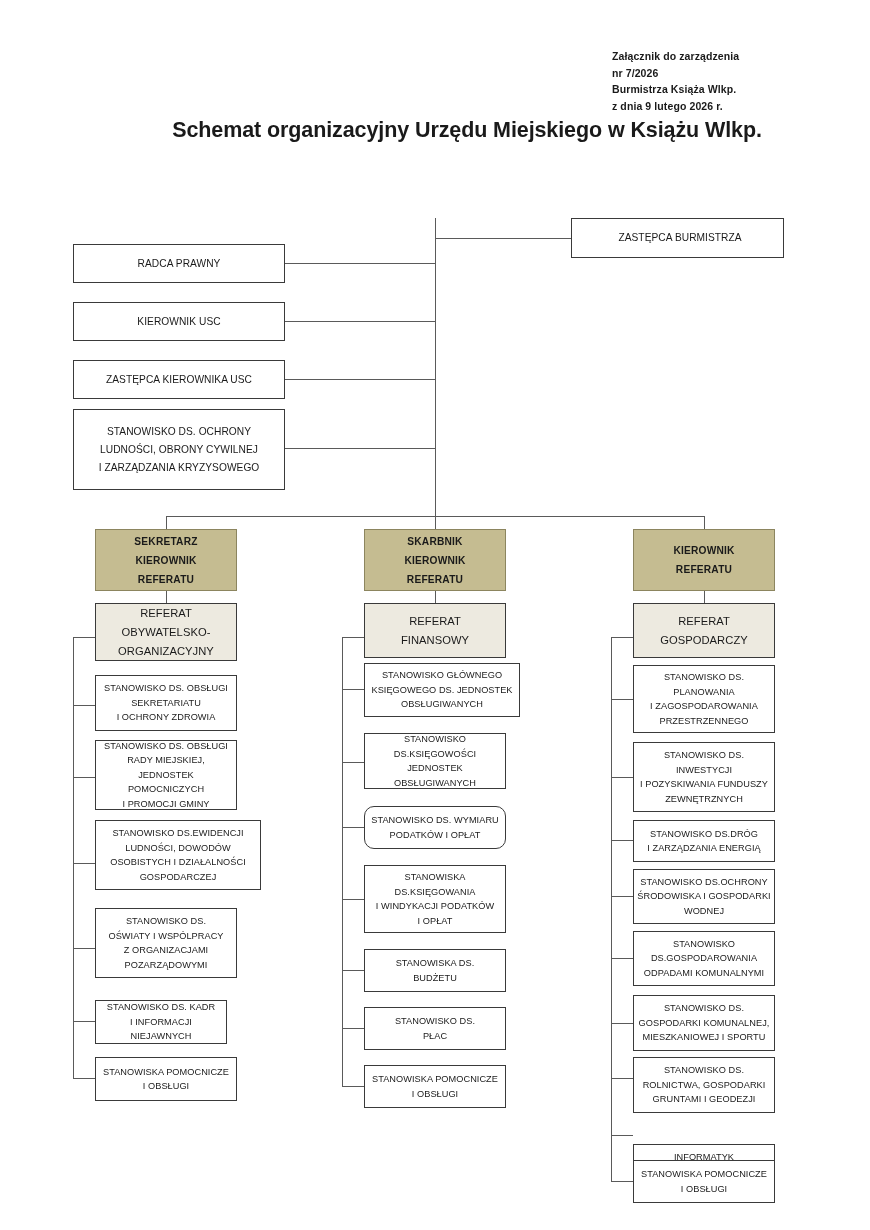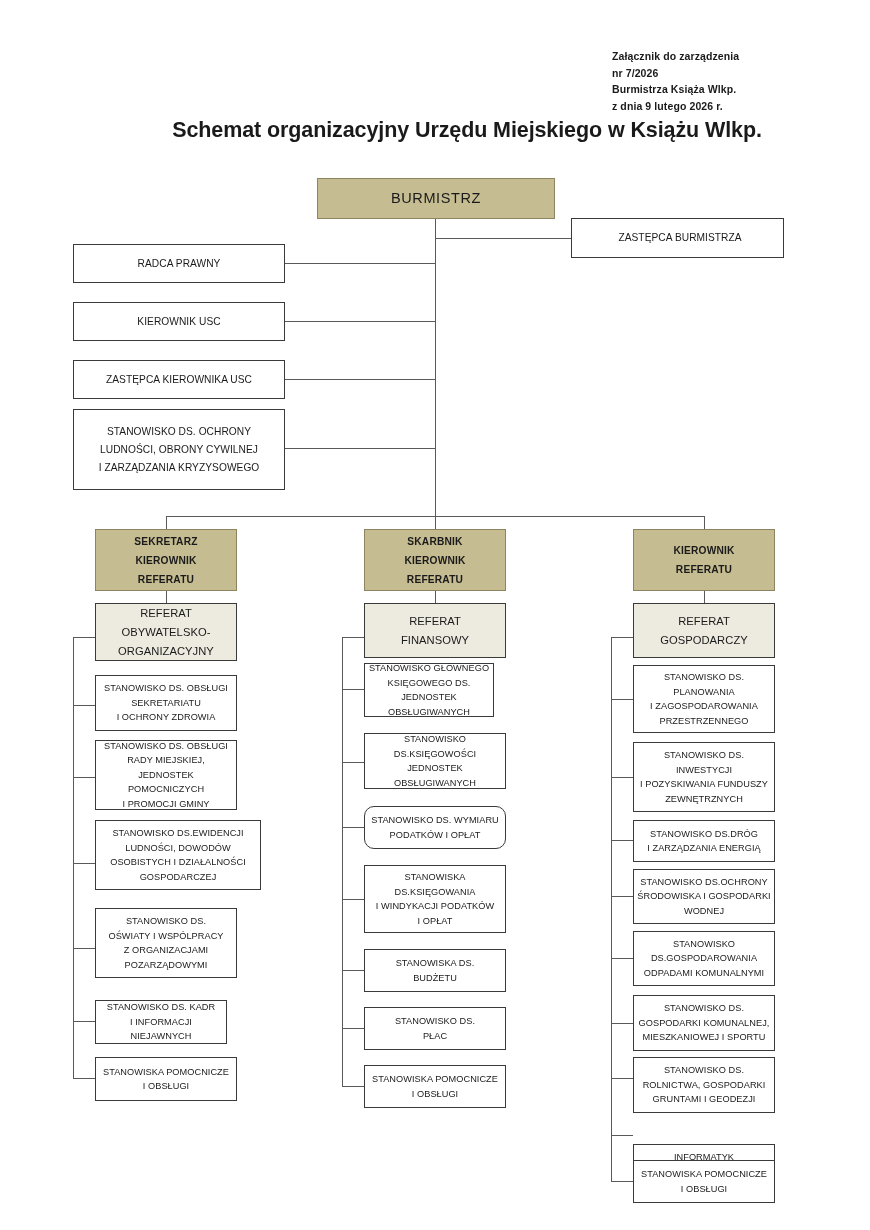--- a/index.html
+++ b/index.html
@@ -151,23 +151,20 @@
   <div class="ln h" style="left:611px; top:699px; width:22px;"></div>
   <div class="ln h" style="left:611px; top:777px; width:22px;"></div>
   <div class="ln h" style="left:611px; top:840px; width:22px;"></div>
   <div class="ln h" style="left:611px; top:896px; width:22px;"></div>
   <div class="ln h" style="left:611px; top:958px; width:22px;"></div>
   <div class="ln h" style="left:611px; top:1023px; width:22px;"></div>
   <div class="ln h" style="left:611px; top:1078px; width:22px;"></div>
   <div class="ln h" style="left:611px; top:1135px; width:22px;"></div>
   <div class="ln h" style="left:611px; top:1181px; width:22px;"></div>
 
-  <div class="box head burmistrz" style="left:317px; top:178px; width:238px; height:41px;">
-    <span class="txt">BURMISTRZ</span>
-  </div>
 
   <div class="box top-level" style="left:571px; top:218px; width:213px; height:40px;padding-left:8px;">
     <span class="txt">ZASTĘPCA BURMISTRZA</span>
   </div>
 
   <div class="box top-level" style="left:73px; top:244px; width:212px; height:39px;">
     <span class="txt">RADCA PRAWNY</span>
   </div>
   <div class="box top-level" style="left:73px; top:302px; width:212px; height:39px;">
     <span class="txt">KIEROWNIK  USC</span>
@@ -211,21 +208,21 @@
   <div class="box" style="left:95px; top:908px; width:142px; height:70px;">
     <span class="txt">STANOWISKO DS.<br>OŚWIATY I WSPÓLPRACY<br>Z ORGANIZACJAMI<br>POZARZĄDOWYMI</span>
   </div>
   <div class="box" style="left:95px; top:1000px; width:132px; height:44px;">
     <span class="txt">STANOWISKO DS. KADR<br>I INFORMACJI NIEJAWNYCH</span>
   </div>
   <div class="box" style="left:95px; top:1057px; width:142px; height:44px;">
     <span class="txt">STANOWISKA POMOCNICZE<br>I OBSŁUGI</span>
   </div>
 
-  <div class="box" style="left:364px; top:663px; width:130px; height:54px;">
+  <div class="box" style="left:364px; top:663px; width:156px; height:54px;">
     <span class="txt">STANOWISKO GŁÓWNEGO<br>KSIĘGOWEGO DS. JEDNOSTEK<br>OBSŁUGIWANYCH</span>
   </div>
   <div class="box" style="left:364px; top:733px; width:142px; height:56px;">
     <span class="txt">STANOWISKO<br>DS.KSIĘGOWOŚCI JEDNOSTEK<br>OBSŁUGIWANYCH</span>
   </div>
   <div class="box" style="left:364px; top:806px; width:142px; height:43px;border-radius:10px;">
     <span class="txt">STANOWISKO DS. WYMIARU<br>PODATKÓW I OPŁAT</span>
   </div>
   <div class="box" style="left:364px; top:865px; width:142px; height:68px;">
     <span class="txt">STANOWISKA<br>DS.KSIĘGOWANIA<br>I WINDYKACJI PODATKÓW<br>I OPŁAT</span>

